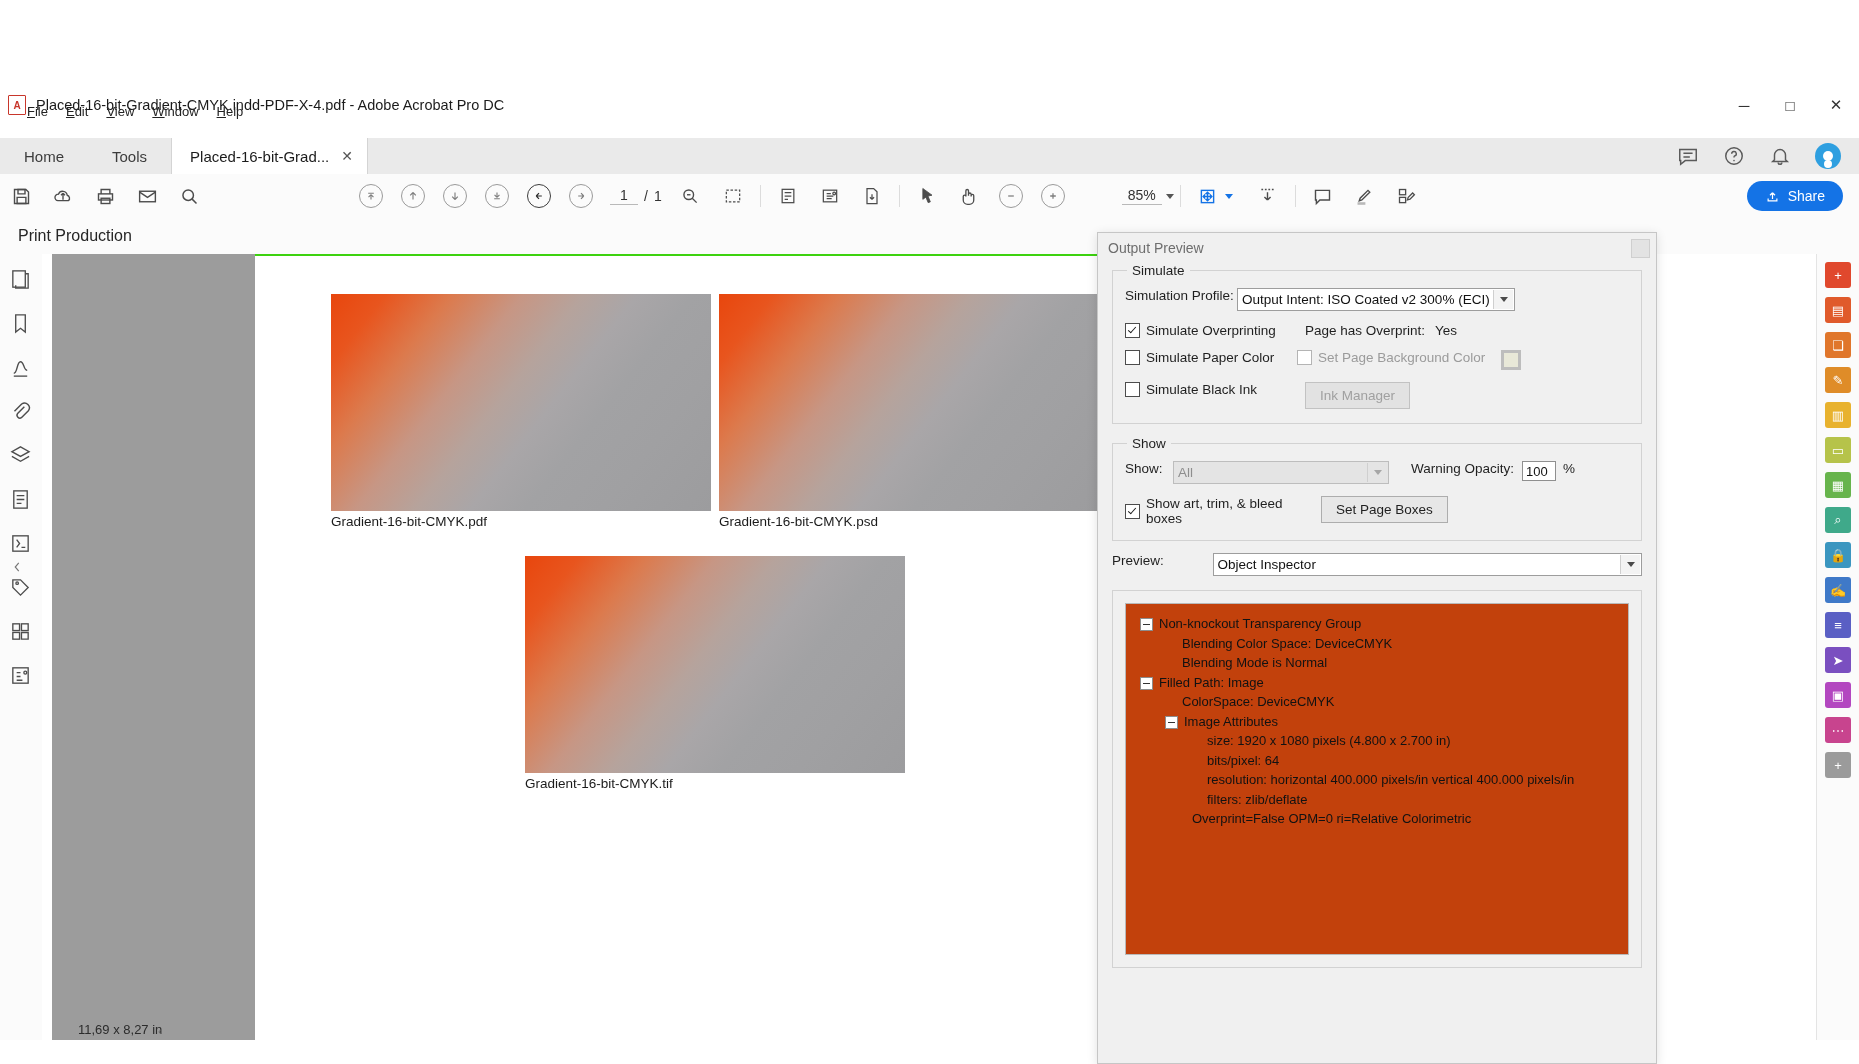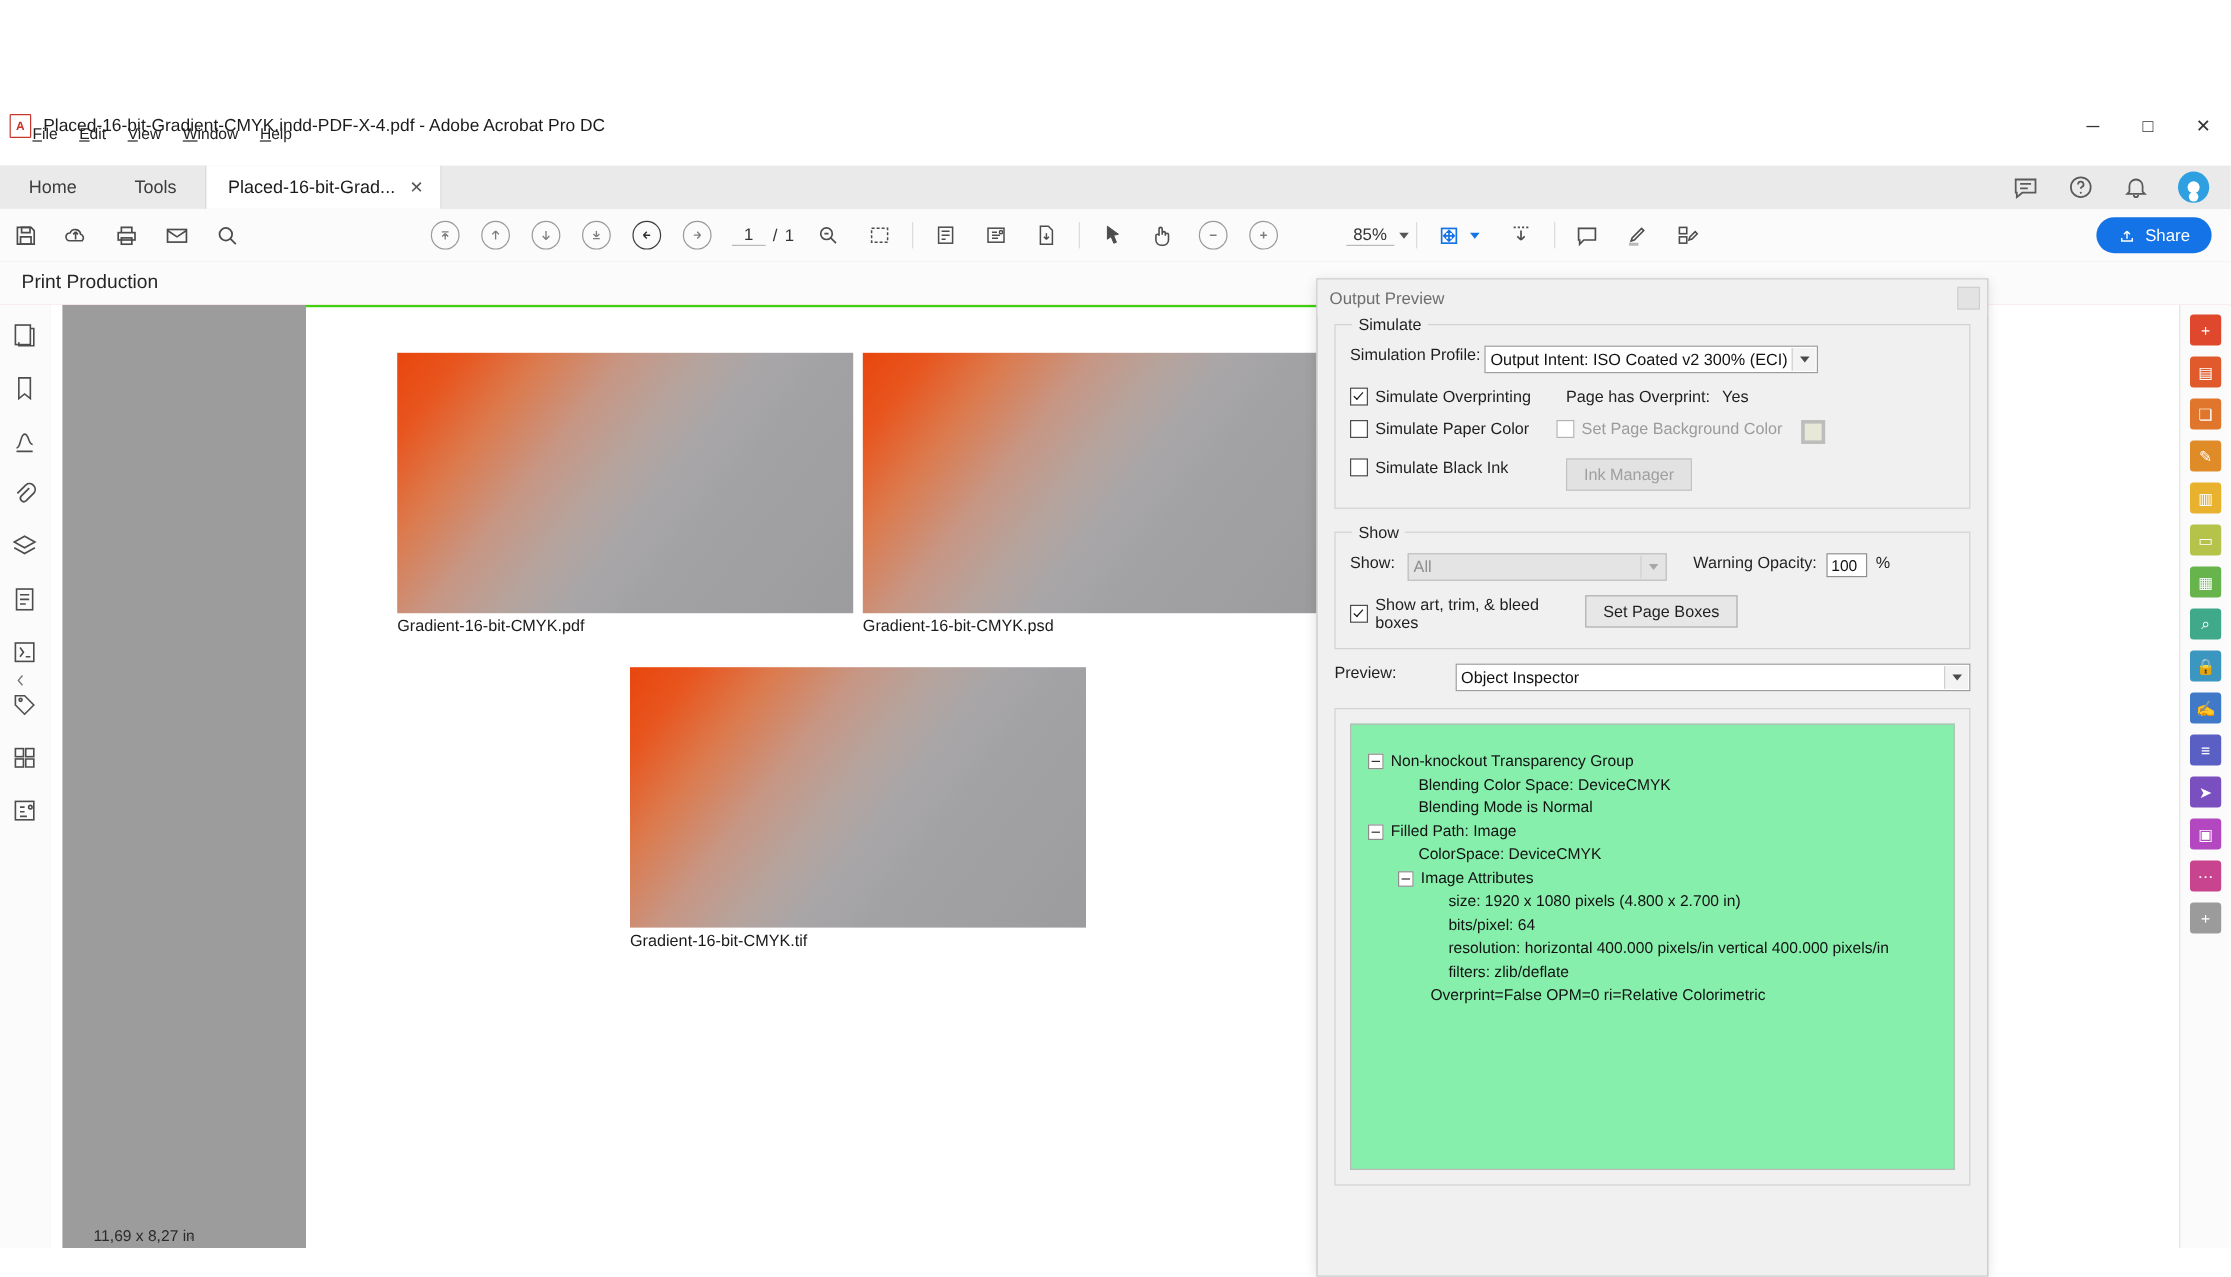--- a/index.html
+++ b/index.html
@@ -279,22 +279,22 @@
     width: 34px; height: 20px; background: #fff; border: 1px solid #8f8f8f;
     font-size: 13px; color: #121212; display: flex; align-items: center; padding-left: 3px;
     box-sizing: border-box;
   }
 
   .preview-row { display: flex; align-items: flex-start; margin: 4px 0 14px 0; gap: 47px; }
   .inspector-wrap {
     border: 1px solid #d2d2d2; background: #f0f0f0; padding: 12px;
   }
   .inspector {
-    background: #86efac; border: 1px solid #b9b9b9;
-    height: 330px; padding: 20px 6px; overflow: hidden;
+    background: #c2410c; border: 1px solid #b9b9b9;
+    height: 330px; padding: 10px 6px; overflow: hidden;
     font-size: 13px; color: #121212;
   }
   .tline { display: flex; align-items: flex-start; line-height: 19.5px; white-space: nowrap; }
   .tnode {
     width: 11px; height: 11px; border: 1px solid #8d8d8d; background: #fff;
     display: inline-flex; align-items: center; justify-content: center;
     font-size: 10px; line-height: 1; color: #333; margin-right: 6px; margin-top: 4px;
     flex: 0 0 auto;
   }
   .tnode::after { content: ""; width: 7px; height: 1px; background: #333; }

